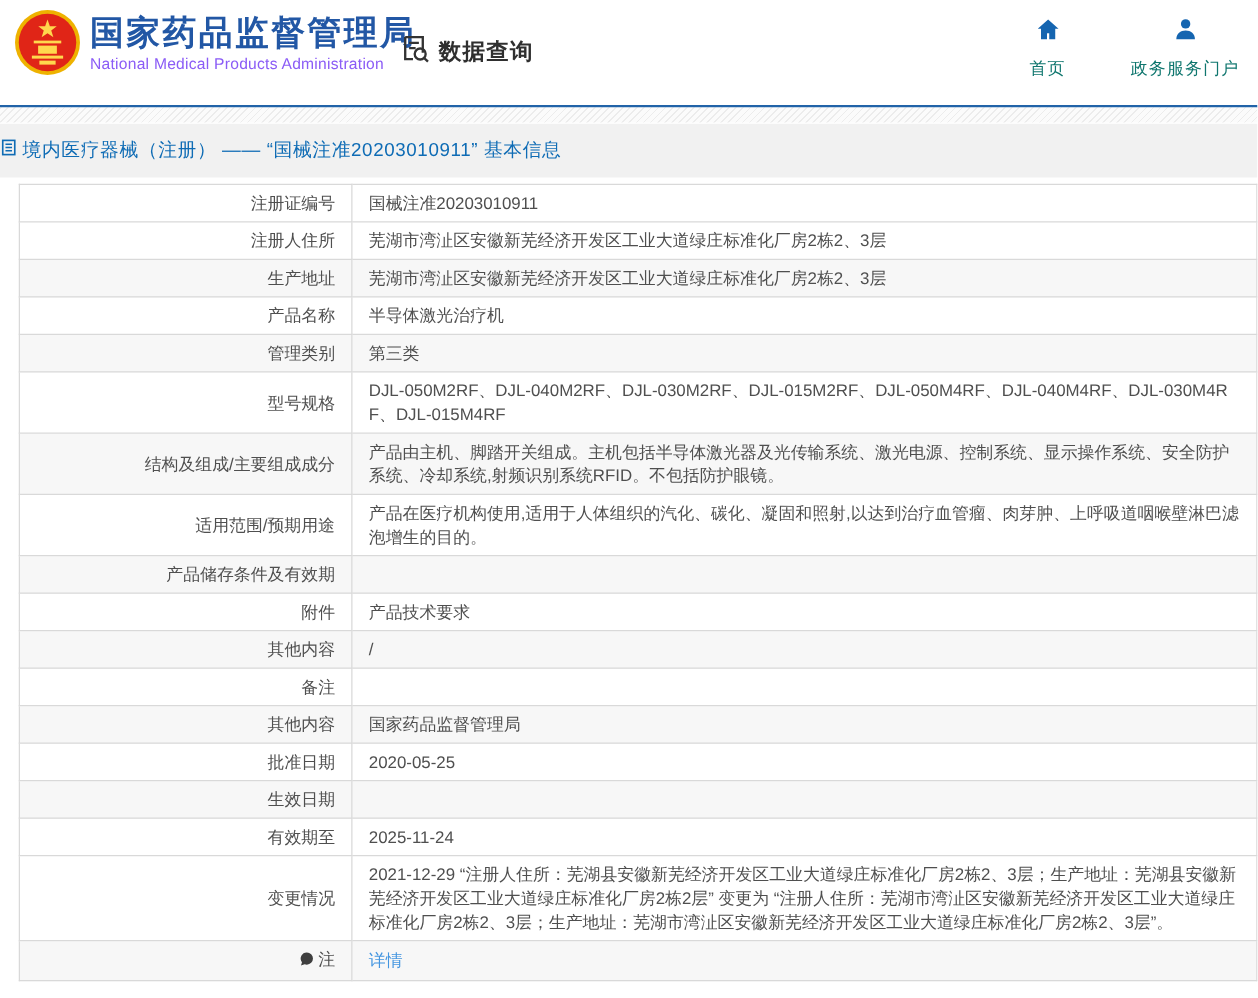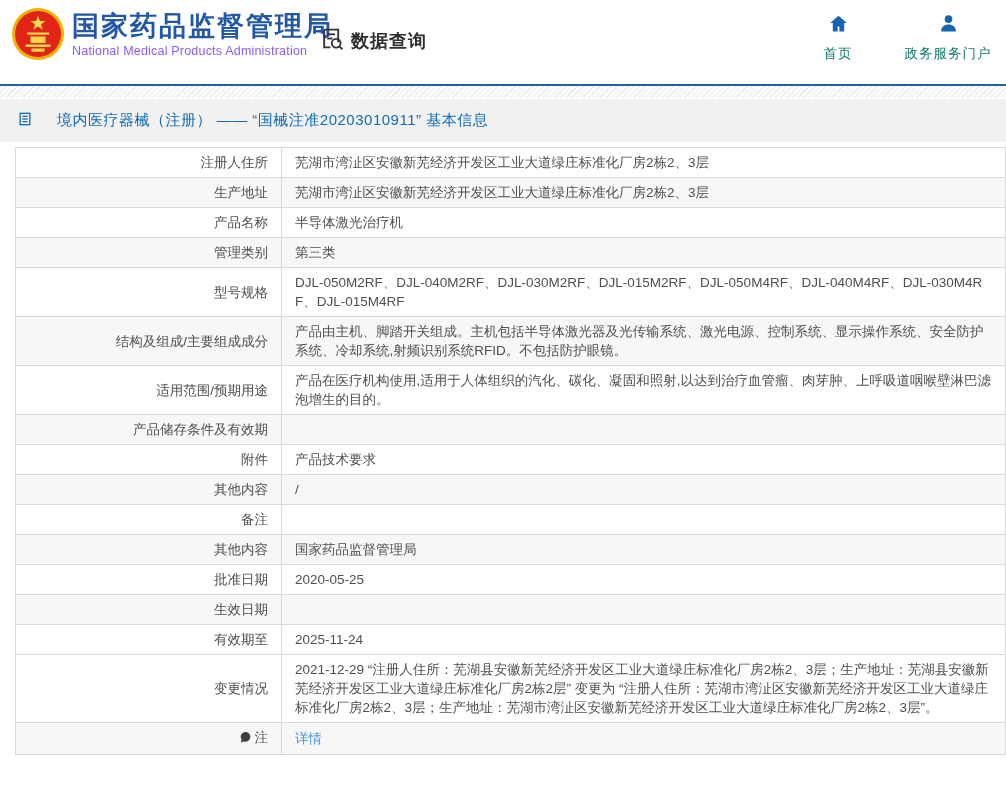--- a/index.html
+++ b/index.html
@@ -18,21 +18,21 @@
   .nav-item { display:flex; flex-direction:column; align-items:center; gap:7px; cursor:pointer; min-width:60px; }
   .nav-item + .nav-item { margin-left:28px; min-width:104px; }
   .nav-label { font-size:13.5px; color:#0f766e; letter-spacing:1px; }
 
   .blue-line { height:2px; background:#2163a8; }
   .hatch-strip { height:12px;
     background:repeating-linear-gradient(135deg,#ececec 0 1px,#fbfbfb 1px 4px); }
 
   
   .title-bar { margin-top:1px; height:43px; background:#f1f1f1; display:flex;
-    align-items:center; padding-left:18px; gap:25px; }
+    align-items:center; padding-left:0; gap:4px; }
   .title-text { font-size:15px; color:#0f6cb5; letter-spacing:0.5px; }
 
   
   .table-wrap { margin:5px 0 0 15px; }
   table { border-collapse:collapse; width:991px; table-layout:fixed; }
   td { border:1px solid #d9d9d9; font-size:13.5px; color:#4f4f4f;
        padding:5px 13px; line-height:19px; vertical-align:middle; }
   td.label-cell { width:266px; text-align:right; background:transparent; }
   td.value-cell { text-align:left; word-break:break-all; }
   tr { background:#fff; height:29px; }
@@ -105,20 +105,24 @@
       <line x1="5" y1="11" x2="11" y2="11"></line>
     </svg>
   </span>
   <span class="title-text">境内医疗器械（注册） —— “国械注准20203010911” 基本信息</span>
 </div>
 
 <div class="table-wrap">
   <table>
     <tbody>
         <tr>
+          <td class="label-cell">注册证编号</td>
+          <td class="value-cell">国械注准20203010911</td>
+        </tr>
+        <tr>
           <td class="label-cell">注册人住所</td>
           <td class="value-cell">芜湖市湾沚区安徽新芜经济开发区工业大道绿庄标准化厂房2栋2、3层</td>
         </tr>
         <tr class="shaded">
           <td class="label-cell">生产地址</td>
           <td class="value-cell">芜湖市湾沚区安徽新芜经济开发区工业大道绿庄标准化厂房2栋2、3层</td>
         </tr>
         <tr>
           <td class="label-cell">产品名称</td>
           <td class="value-cell">半导体激光治疗机</td>

